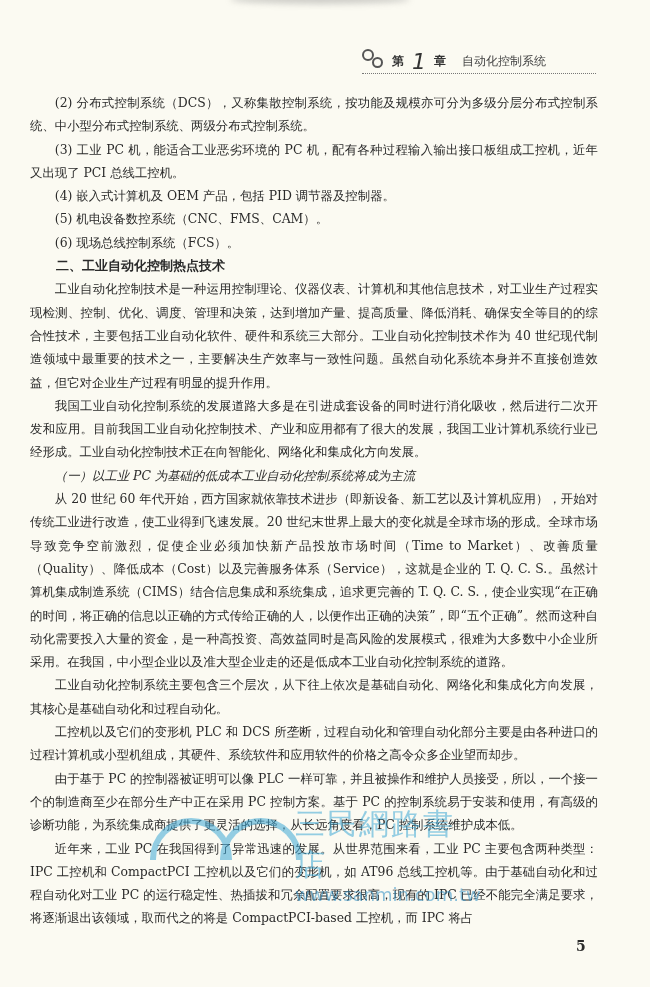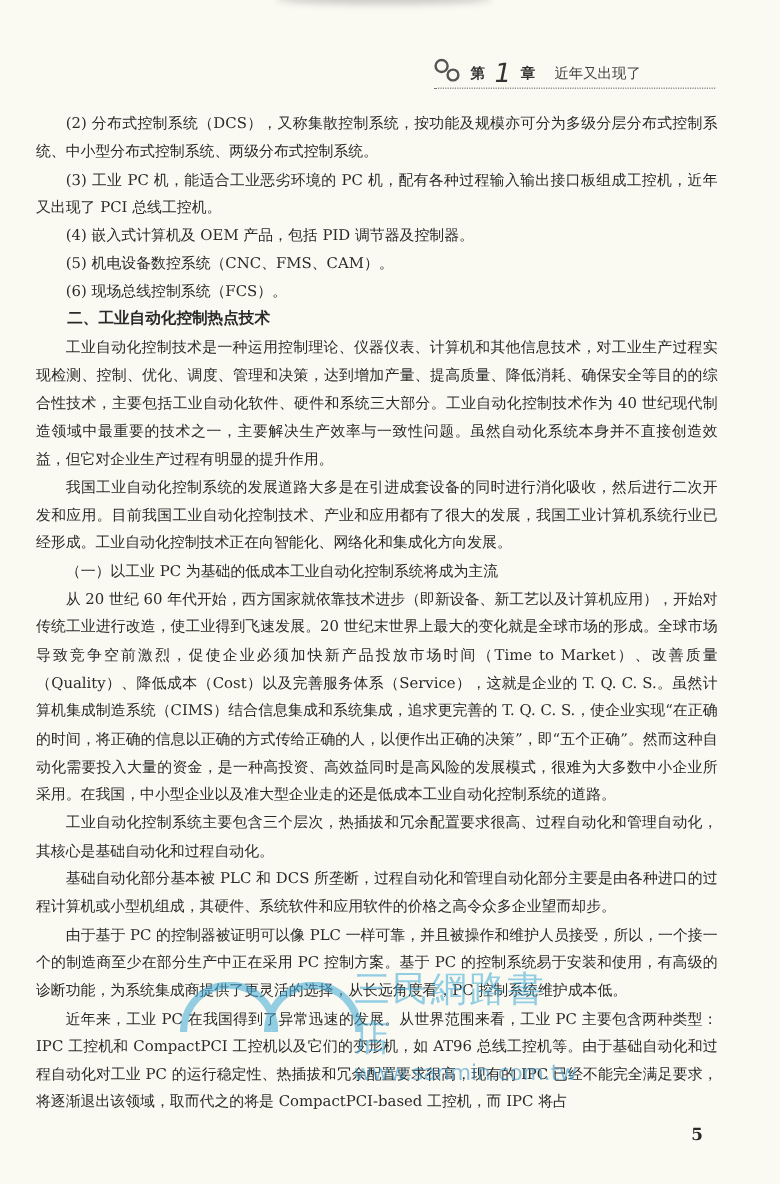--- a/index.html
+++ b/index.html
@@ -32,21 +32,21 @@
     font-size: 12.4px; line-height: 23.3px;
     font-family: "DejaVu Serif", "Liberation Serif", serif;
     text-align: justify;
   }
   .body-text p { margin: 0; text-indent: 2em; }
   .body-text h2 {
     margin: 0; font-size: 13px; font-weight: bold;
     font-family: "DejaVu Sans", sans-serif; text-indent: 2em; line-height: 23.3px;
   }
   .body-text h3 {
-    margin: 0; font-size: 12.4px; font-weight: normal; 
+    margin: 0; font-size: 12.4px; font-weight: normal; font-style: italic;
     text-indent: 2em; line-height: 23.3px;
   }
   .watermark {
     position: absolute; left: 150px; top: 800px; width: 330px; height: 70px;
     pointer-events: none; opacity: 0.55;
   }
   .wm-arc { position: absolute; border: 6px solid #3fa9d6; border-bottom: none; border-radius: 60px 60px 0 0; height: 36px; }
   .wm-arc.a1 { left: 0; top: 18px; width: 70px; }
   .wm-arc.a2 { left: 70px; top: 18px; width: 70px; }
   .wm-cn { position: absolute; left: 145px; top: 4px; font-size: 30px; color: #3fa9d6; letter-spacing: 2px; font-family: "DejaVu Sans", sans-serif; }
@@ -63,36 +63,36 @@
   <div class="top-shadow"></div>
 
   <div class="header">
     <div class="gear-icon">
       <div class="g1"></div>
         <div class="g2"></div>
     </div>
     <span class="chap-di">第</span>
     <span class="chap-num">1</span>
     <span class="chap-zhang">章</span>
-    <span class="chap-title">近年又出现了</span>
+    <span class="chap-title">自动化控制系统</span>
   </div>
 
   <div class="body-text">
     <p>(2) 分布式控制系统（DCS），又称集散控制系统，按功能及规模亦可分为多级分层分布式控制系统、中小型分布式控制系统、两级分布式控制系统。</p>
     <p>(3) 工业 PC 机，能适合工业恶劣环境的 PC 机，配有各种过程输入输出接口板组成工控机，近年又出现了 PCI 总线工控机。</p>
     <p>(4) 嵌入式计算机及 OEM 产品，包括 PID 调节器及控制器。</p>
     <p>(5) 机电设备数控系统（CNC、FMS、CAM）。</p>
     <p>(6) 现场总线控制系统（FCS）。</p>
     <h2>二、工业自动化控制热点技术</h2>
     <p>工业自动化控制技术是一种运用控制理论、仪器仪表、计算机和其他信息技术，对工业生产过程实现检测、控制、优化、调度、管理和决策，达到增加产量、提高质量、降低消耗、确保安全等目的的综合性技术，主要包括工业自动化软件、硬件和系统三大部分。工业自动化控制技术作为 40 世纪现代制造领域中最重要的技术之一，主要解决生产效率与一致性问题。虽然自动化系统本身并不直接创造效益，但它对企业生产过程有明显的提升作用。</p>
     <p>我国工业自动化控制系统的发展道路大多是在引进成套设备的同时进行消化吸收，然后进行二次开发和应用。目前我国工业自动化控制技术、产业和应用都有了很大的发展，我国工业计算机系统行业已经形成。工业自动化控制技术正在向智能化、网络化和集成化方向发展。</p>
     <h3>（一）以工业 PC 为基础的低成本工业自动化控制系统将成为主流</h3>
     <p>从 20 世纪 60 年代开始，西方国家就依靠技术进步（即新设备、新工艺以及计算机应用），开始对传统工业进行改造，使工业得到飞速发展。20 世纪末世界上最大的变化就是全球市场的形成。全球市场导致竞争空前激烈，促使企业必须加快新产品投放市场时间（Time to Market）、改善质量（Quality）、降低成本（Cost）以及完善服务体系（Service），这就是企业的 T. Q. C. S.。虽然计算机集成制造系统（CIMS）结合信息集成和系统集成，追求更完善的 T. Q. C. S.，使企业实现“在正确的时间，将正确的信息以正确的方式传给正确的人，以便作出正确的决策”，即“五个正确”。然而这种自动化需要投入大量的资金，是一种高投资、高效益同时是高风险的发展模式，很难为大多数中小企业所采用。在我国，中小型企业以及准大型企业走的还是低成本工业自动化控制系统的道路。</p>
-    <p>工业自动化控制系统主要包含三个层次，热插拔和冗余配置要求很高、过程自动化和管理自动化，其核心是基础自动化和过程自动化。</p>
-    <p>基础自动化部分基本被 PLC 和 DCS 所垄断，过程自动化和管理自动化部分主要是由各种进口的过程计算机或小型机组成，其硬件、系统软件和应用软件的价格之高令众多企业望而却步。</p>
+    <p>工业自动化控制系统主要包含三个层次，从下往上依次是基础自动化、网络化和集成化方向发展，其核心是基础自动化和过程自动化。</p>
+    <p>工控机以及它们的变形机 PLC 和 DCS 所垄断，过程自动化和管理自动化部分主要是由各种进口的过程计算机或小型机组成，其硬件、系统软件和应用软件的价格之高令众多企业望而却步。</p>
     <p>由于基于 PC 的控制器被证明可以像 PLC 一样可靠，并且被操作和维护人员接受，所以，一个接一个的制造商至少在部分生产中正在采用 PC 控制方案。基于 PC 的控制系统易于安装和使用，有高级的诊断功能，为系统集成商提供了更灵活的选择，从长远角度看，PC 控制系统维护成本低。</p>
     <p>近年来，工业 PC 在我国得到了异常迅速的发展。从世界范围来看，工业 PC 主要包含两种类型：IPC 工控机和 CompactPCI 工控机以及它们的变形机，如 AT96 总线工控机等。由于基础自动化和过程自动化对工业 PC 的运行稳定性、热插拔和冗余配置要求很高，现有的 IPC 已经不能完全满足要求，将逐渐退出该领域，取而代之的将是 CompactPCI-based 工控机，而 IPC 将占</p>
   </div>
 
   <div class="watermark">
     <div class="wm-arc a1"></div>
     <div class="wm-arc a2"></div>
     <span class="wm-cn">三民網路書店</span>
     <span class="wm-url">www.sanmin.com.tw</span>
   </div>

